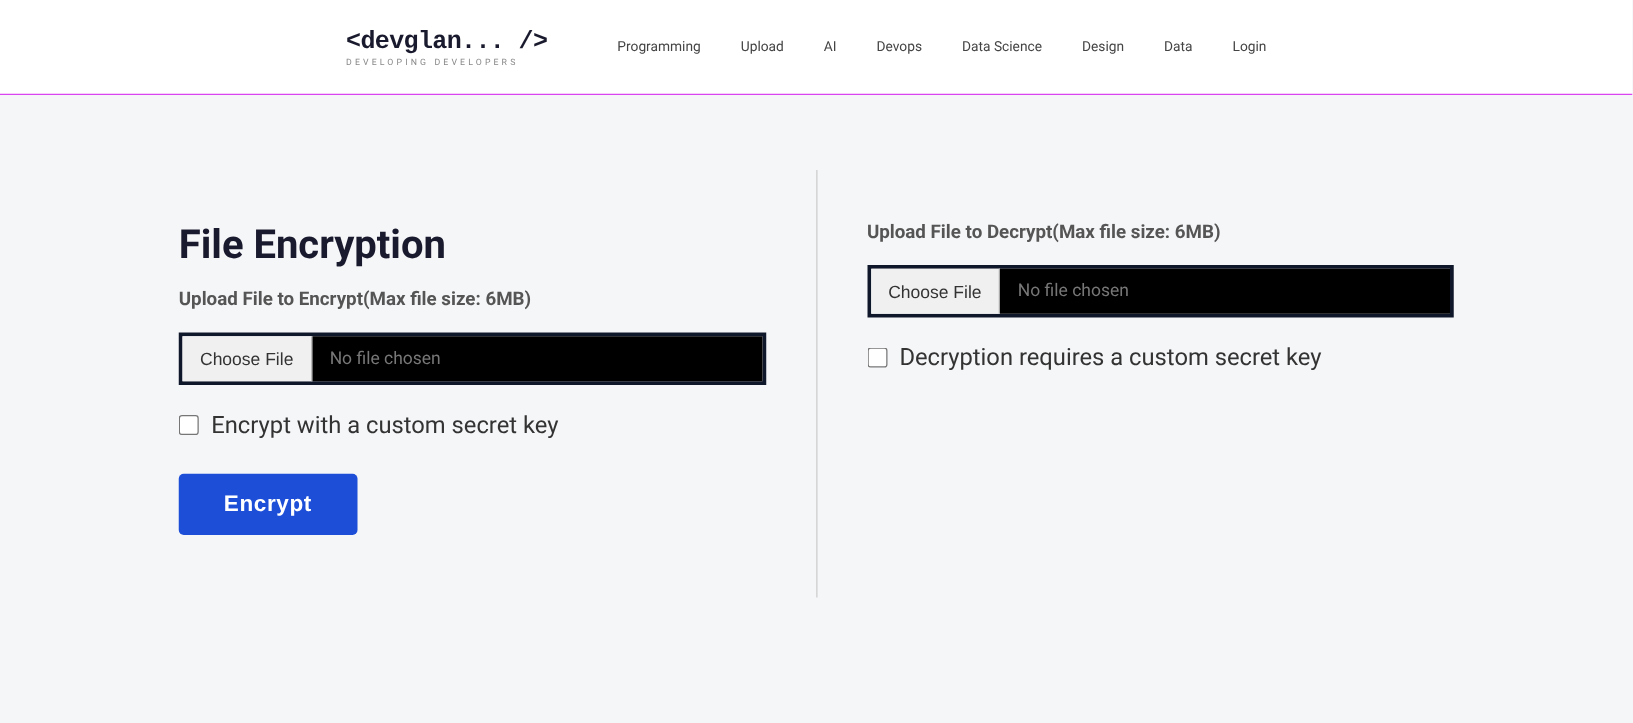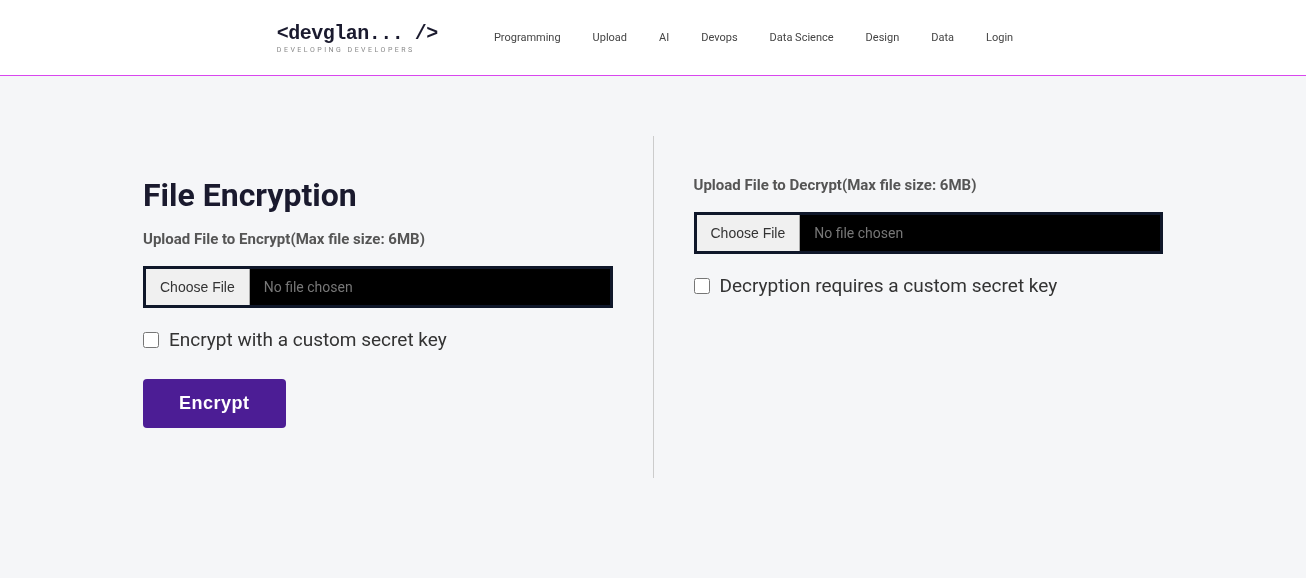--- a/index.html
+++ b/index.html
@@ -154,21 +154,21 @@
       font-size: 19px;
       color: #333;
       text-align: right;
     }
 
     .action-btn {
       padding: 14px 36px;
       font-size: 18px;
       font-weight: 700;
       color: #ffffff;
-      background-color: #4c1d95;
+      background-color: #1d4ed8;
       border: none;
       border-radius: 4px;
       cursor: pointer;
       letter-spacing: 0.5px;
       transition: background-color 0.2s;
     }
   </style>
 </head>
 <body>
 

